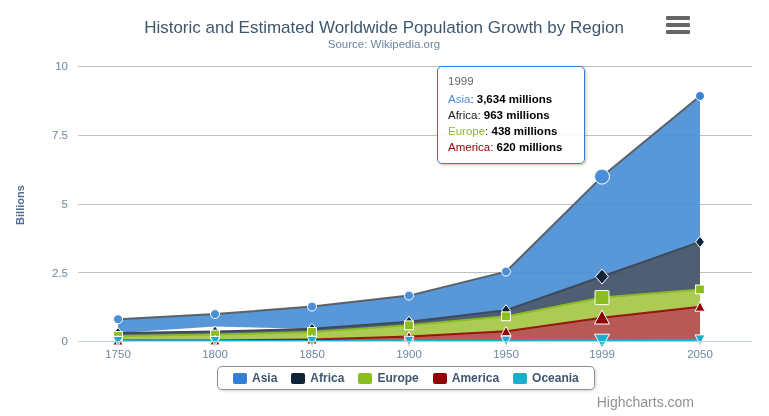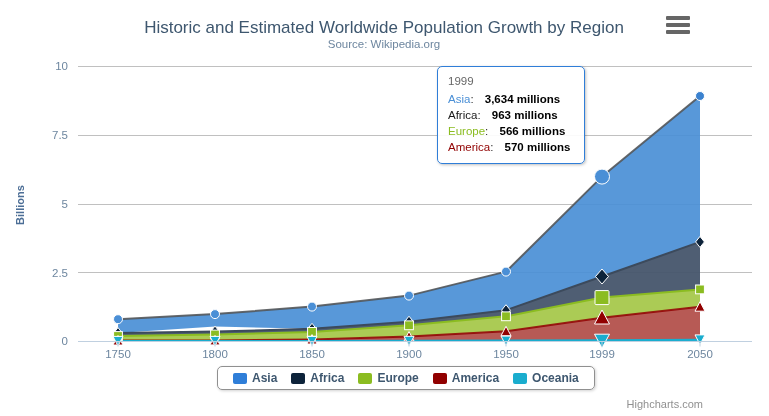--- a/index.html
+++ b/index.html
@@ -98,21 +98,20 @@
   }
   #tooltip .tt-row {
     line-height: 16px;
   }
   #tooltip .tt-name {
     font-weight: normal;
   }
   #tooltip .tt-val {
     color: #000000;
     font-weight: bold;
-    margin-left: 8px;
   }
   
   #legend {
     position: absolute;
     left: 217px;
     top: 366px;
     display: flex;
     align-items: center;
     gap: 0px;
     padding: 4px 8px 4px 8px;
@@ -154,24 +153,24 @@
     cursor: pointer;
   }
   #menu-button .bar {
     height: 4px;
     width: 24px;
     background: #666666;
     border-radius: 1px;
   }
   #credits {
     position: absolute;
-    right: 5px;
+    right: 14px;
     bottom: 6px;
     font-family: "Liberation Sans", sans-serif;
-    font-size: 11px;
+    font-size: 14px;
     color: #909090;
     cursor: pointer;
   }
 </style>
 </head>
 <body>
 
 <div id="chart-container">
 
   <svg class="hc-root" viewBox="0 0 769 416">
@@ -294,24 +293,24 @@
 
   <div id="tooltip">
     <div class="tt-header">1999</div>
     <div class="tt-row">
       <span class="tt-name" style="color:#4a8fd6">Asia</span><span>: </span><span class="tt-val">3,634 millions</span>
     </div>
     <div class="tt-row">
       <span class="tt-name" style="color:#1a1a1a">Africa</span><span>: </span><span class="tt-val">963 millions</span>
     </div>
     <div class="tt-row">
-      <span class="tt-name" style="color:#8bbc21">Europe</span><span>: </span><span class="tt-val">566 millions</span>
+      <span class="tt-name" style="color:#8bbc21">Europe</span><span>: </span><span class="tt-val">438 millions</span>
     </div>
     <div class="tt-row">
-      <span class="tt-name" style="color:#910000">America</span><span>: </span><span class="tt-val">570 millions</span>
+      <span class="tt-name" style="color:#910000">America</span><span>: </span><span class="tt-val">620 millions</span>
     </div>
   </div>
 
   <div id="legend">
     <div class="legend-item">
       <span class="legend-swatch" style="background:#2f7ed8"></span>
       <span class="legend-label">Asia</span>
     </div>
     <div class="legend-item">
       <span class="legend-swatch" style="background:#0d233a"></span>

